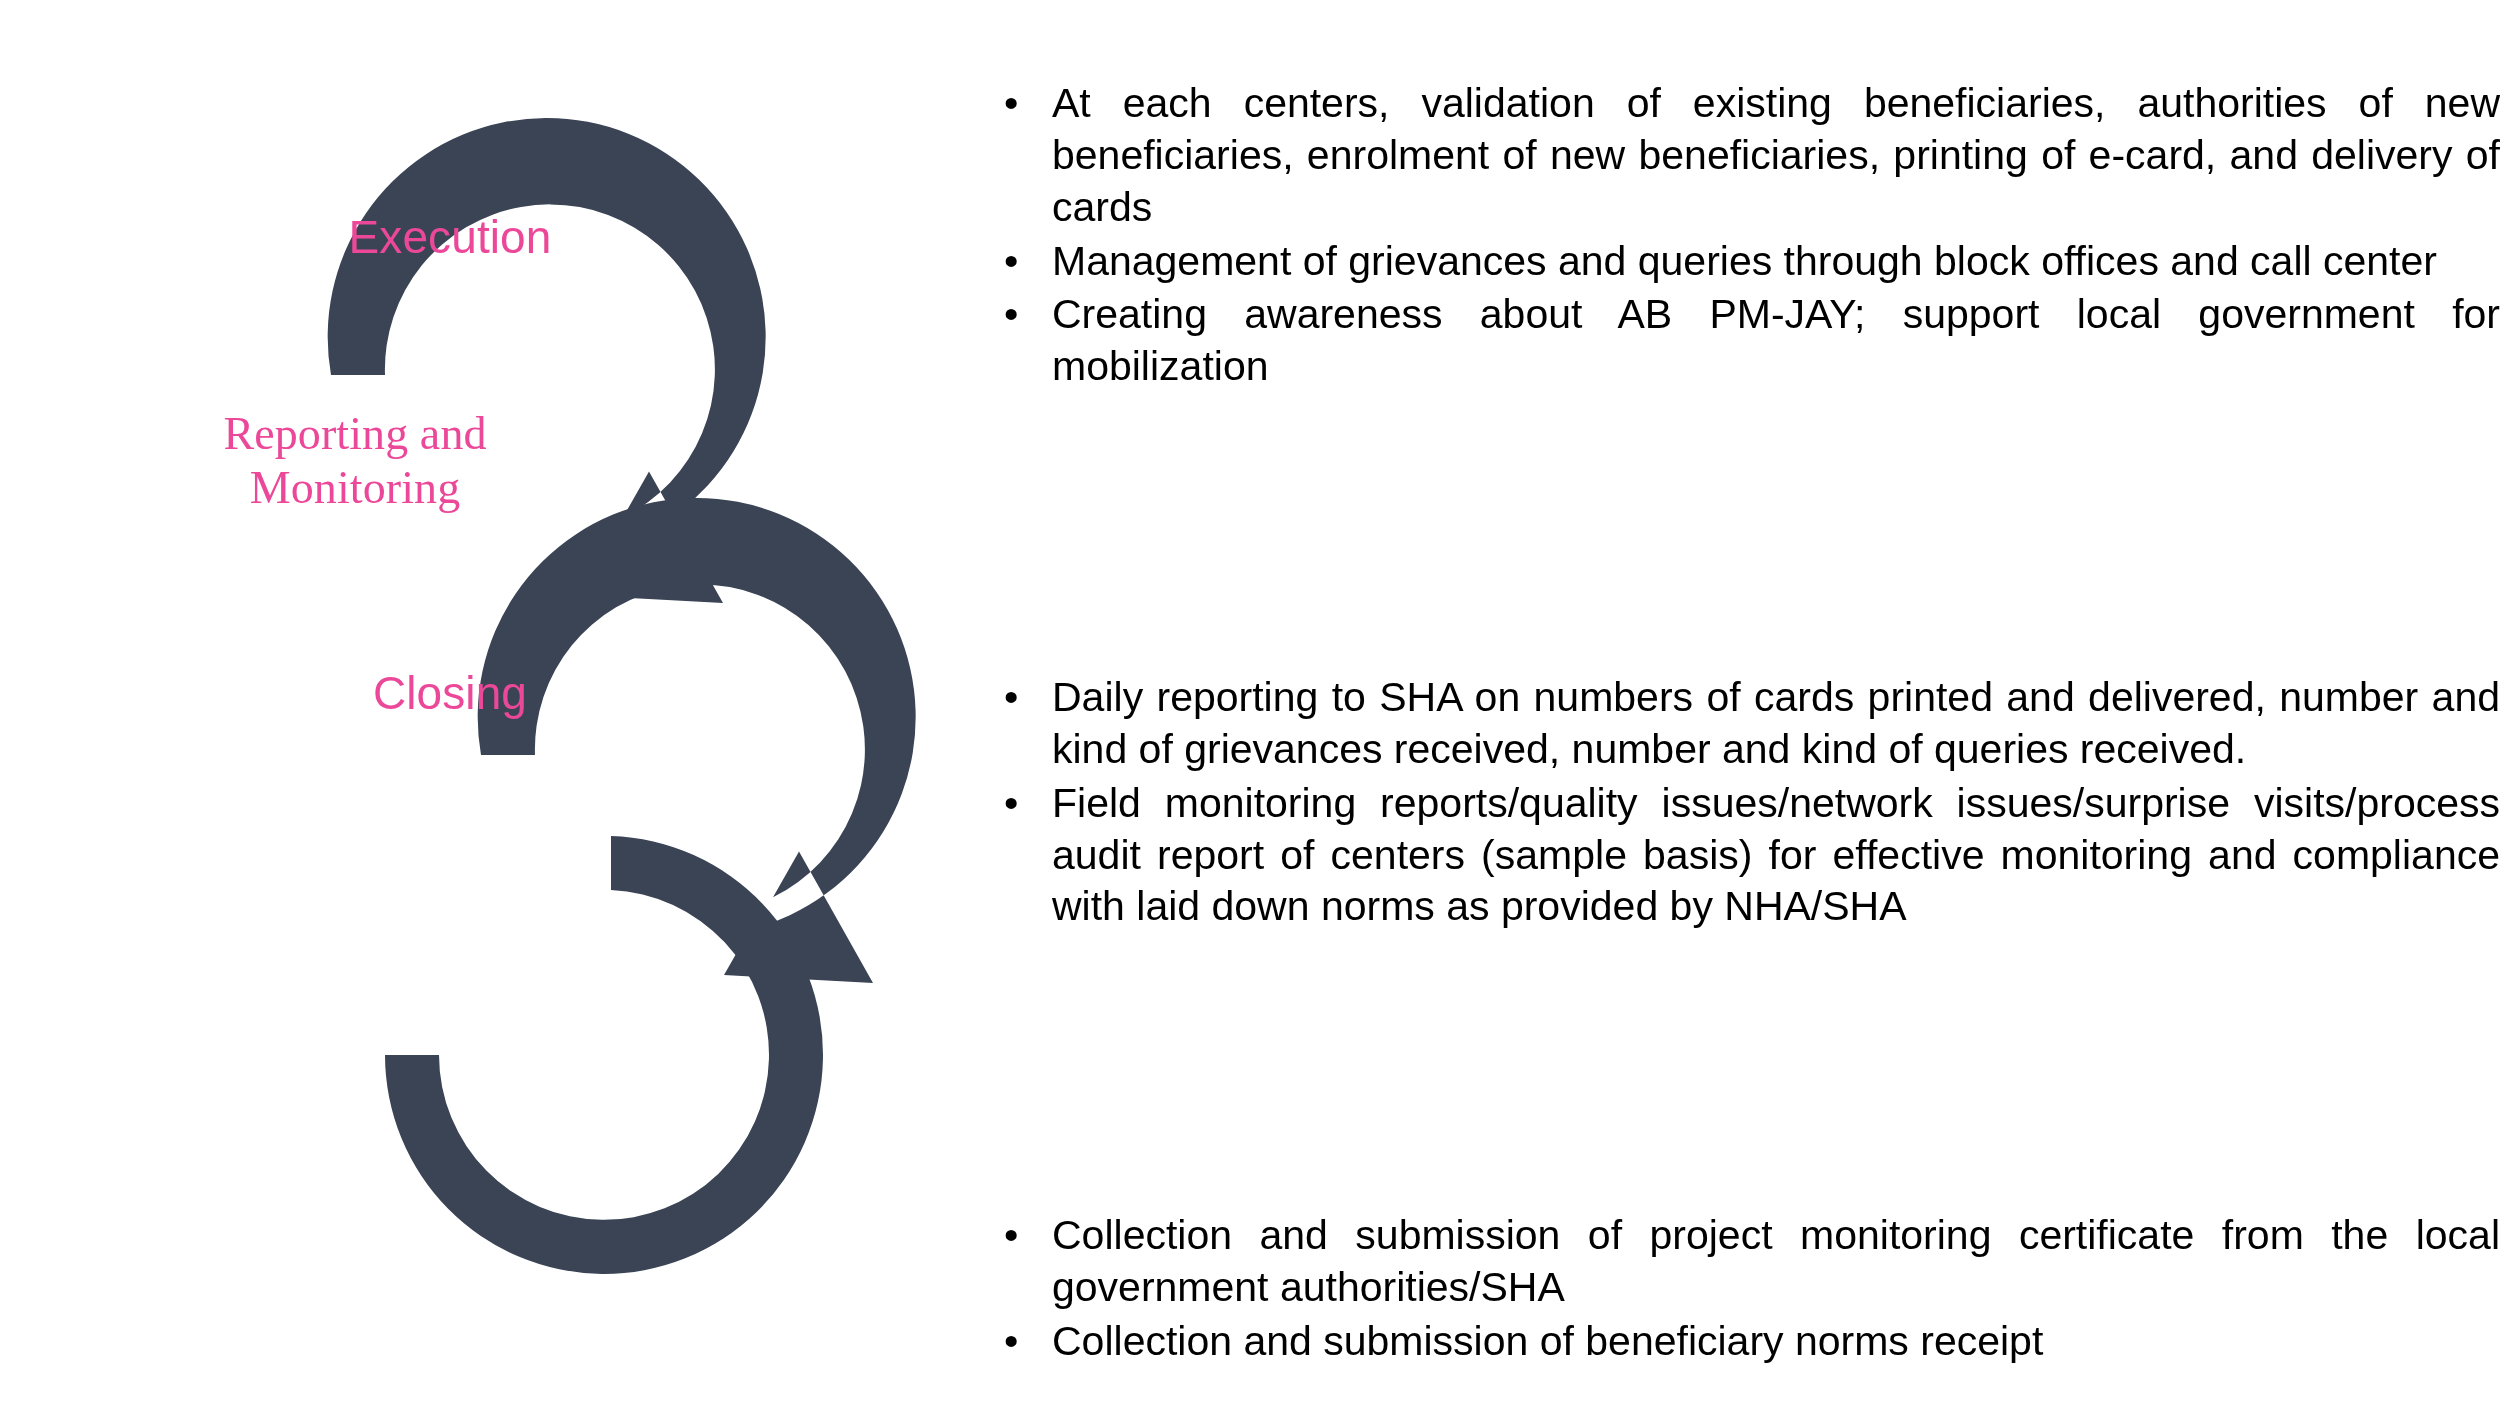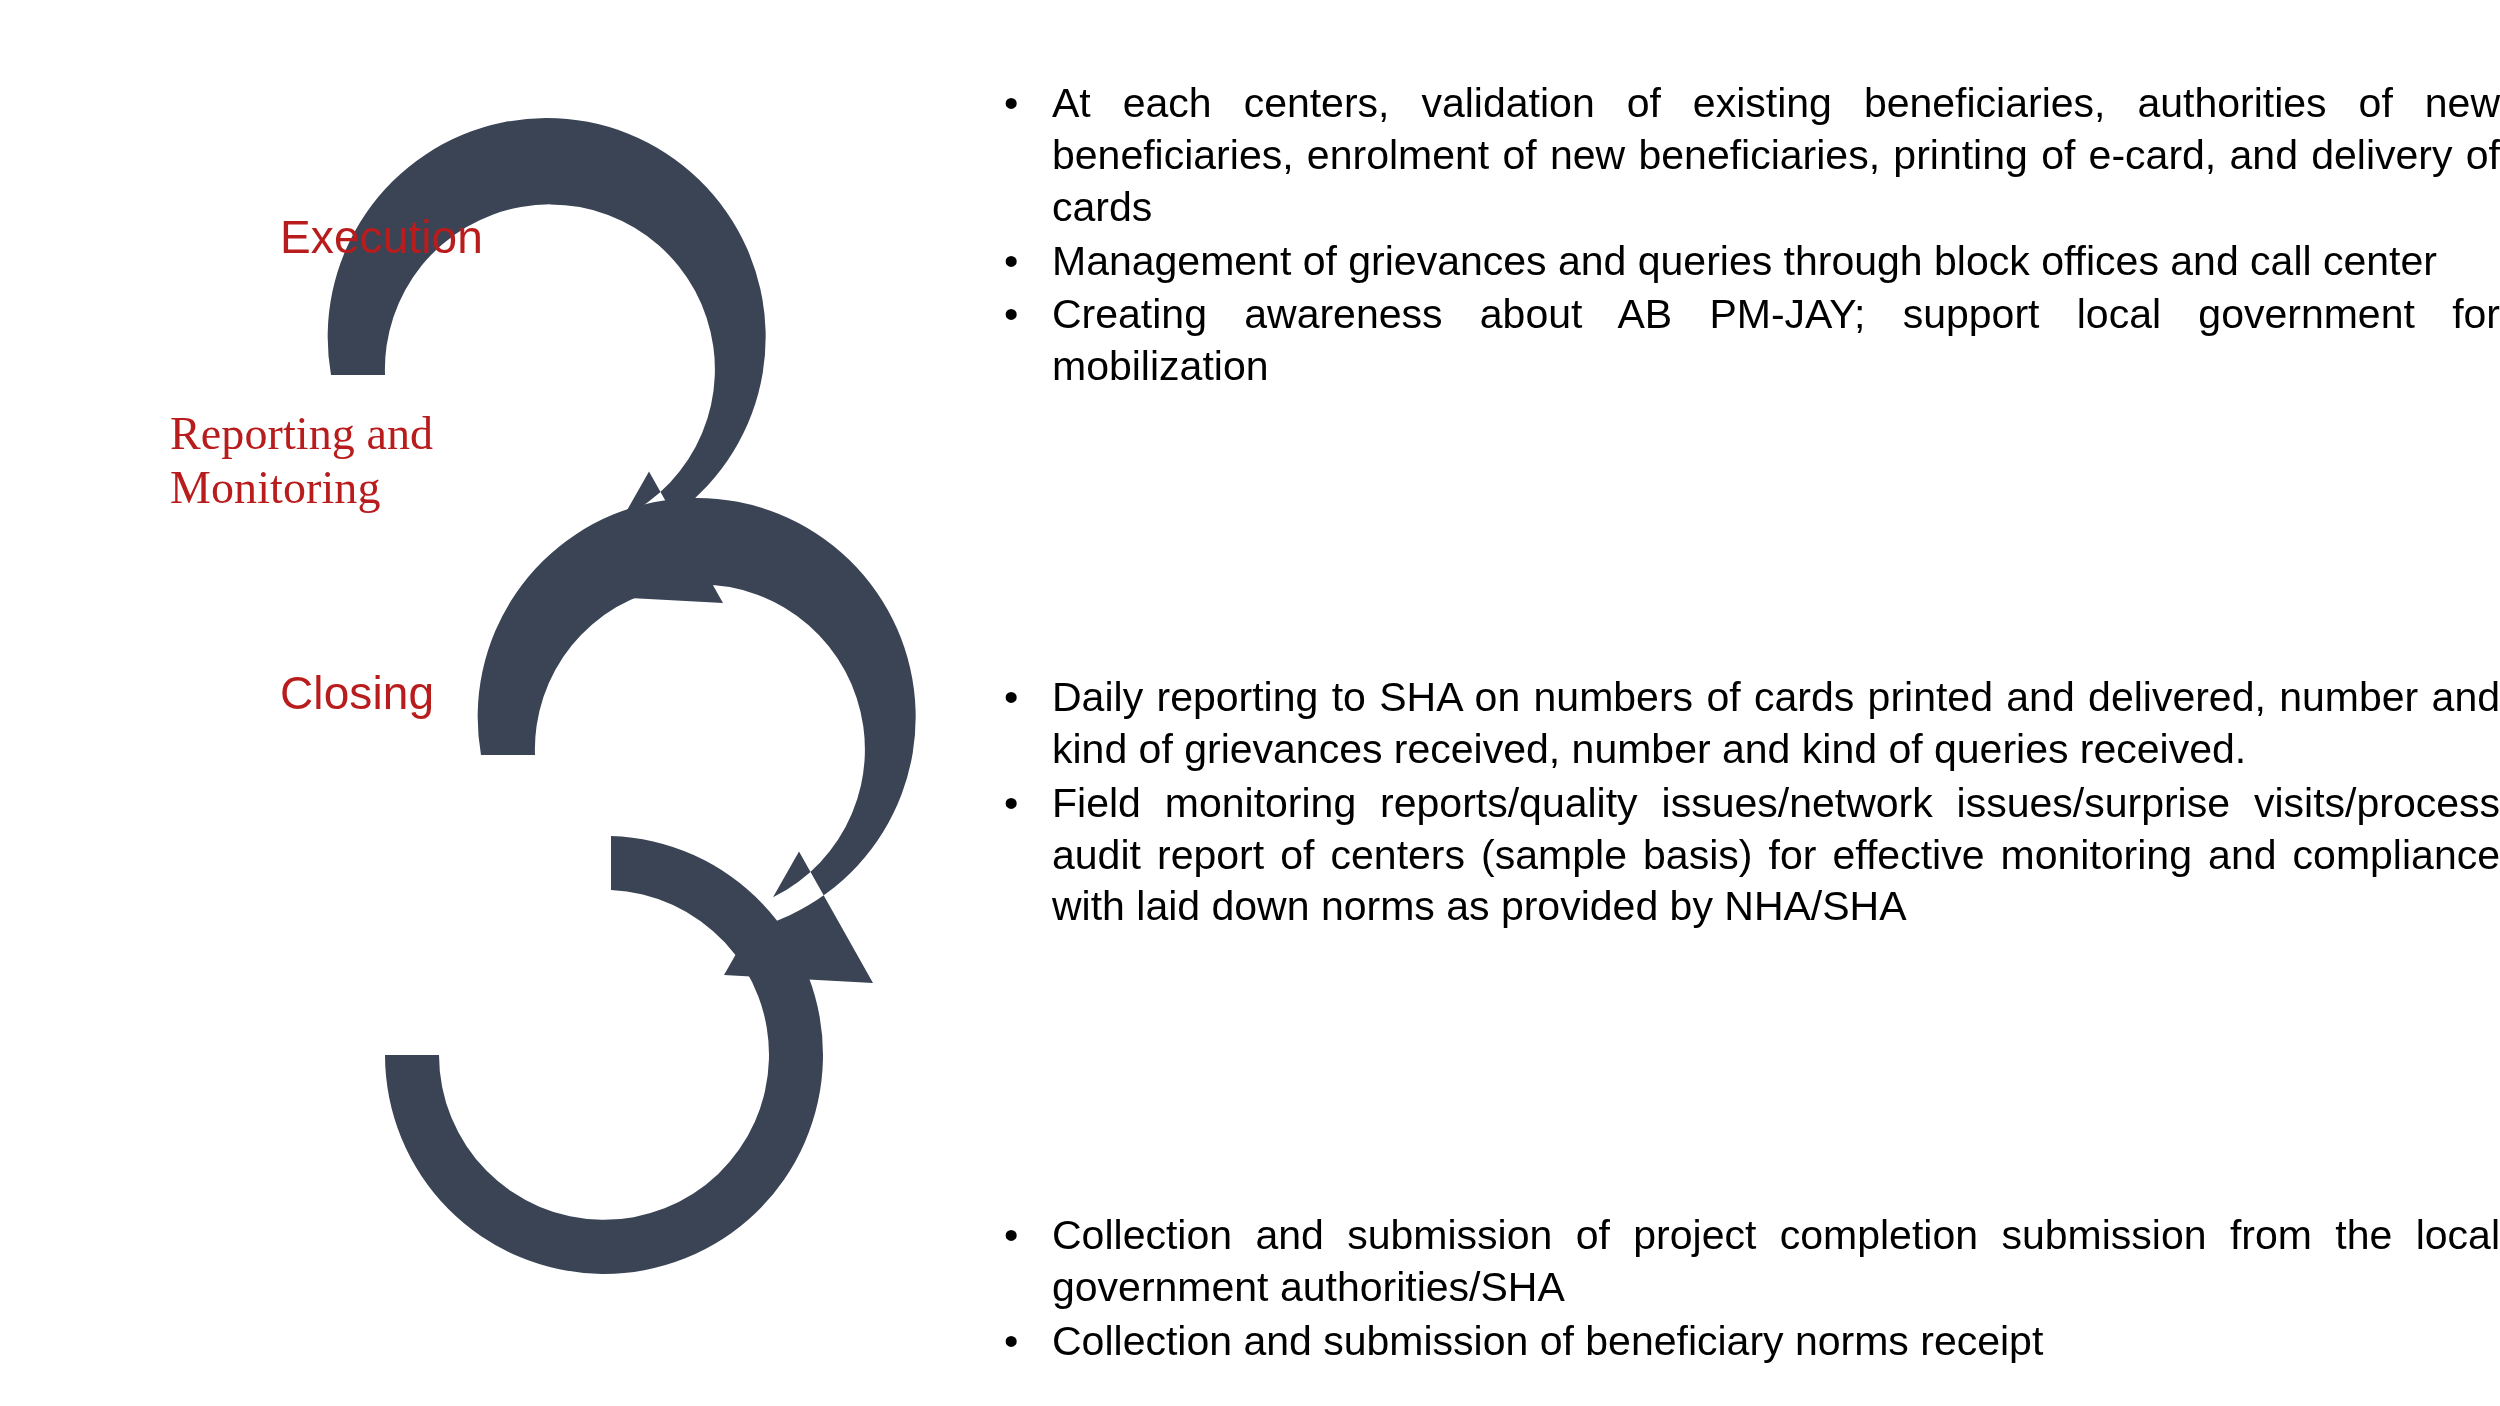--- a/index.html
+++ b/index.html
@@ -30,24 +30,24 @@
     height: 1300px;
   }
   .diagram svg {
     display: block;
     width: 780px;
     height: 1300px;
     overflow: visible;
   }
   .stage-label {
     position: absolute;
-    text-align: left;
+    text-align: center;
     font-size: 46px;
     line-height: 1.18;
-    color: #b91c1c;
+    color: #ec4899;
     white-space: pre-line;
     letter-spacing: 0.1px;
   }
   .stage-label.execution  { left: 150px; top: 155px; width: 340px; }
   .stage-label.reporting  { left:  40px; top: 352px; width: 370px; font-family: Liberation Serif, serif; }
   .stage-label.closing    { left: 150px; top: 611px; width: 340px; }
 
   
   .content {
     position: absolute;
@@ -160,21 +160,21 @@
           <span class="dot">•</span>
           <span>Field monitoring reports/quality issues/network issues/surprise visits/process audit report of centers (sample basis) for effective monitoring and compliance with laid down norms as provided by NHA/SHA</span>
         </li>
       </ul>
     </div>
 
     <div class="bullet-group g3">
       <ul class="bullets">
         <li>
           <span class="dot">•</span>
-          <span>Collection and submission of project completion submission from the local government authorities/SHA</span>
+          <span>Collection and submission of project monitoring certificate from the local government authorities/SHA</span>
         </li>
         <li class="nojust">
           <span class="dot">•</span>
           <span>Collection and submission of beneficiary norms receipt</span>
         </li>
       </ul>
     </div>
 
   </div>
 </div>

